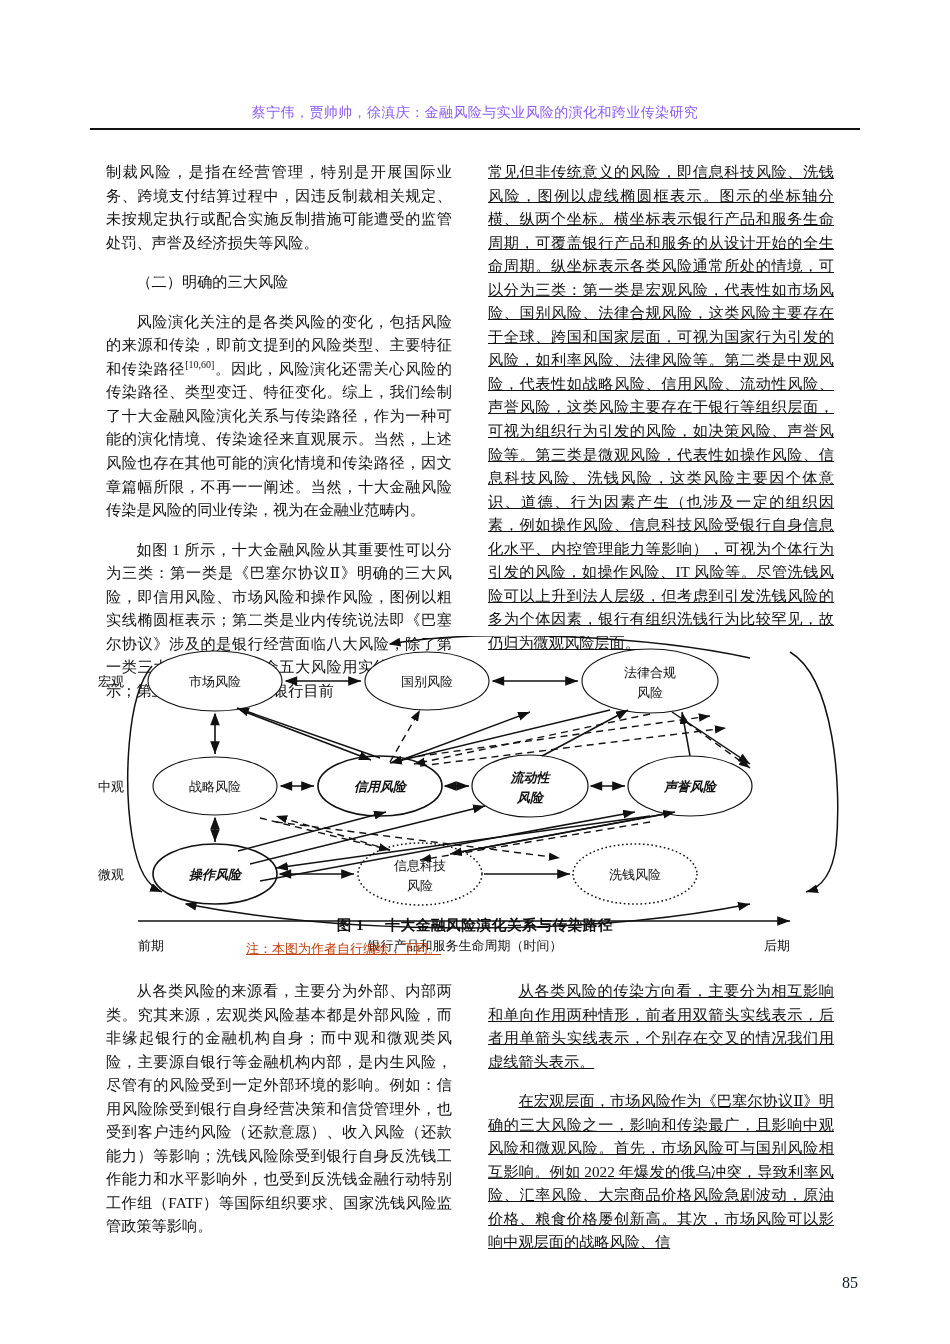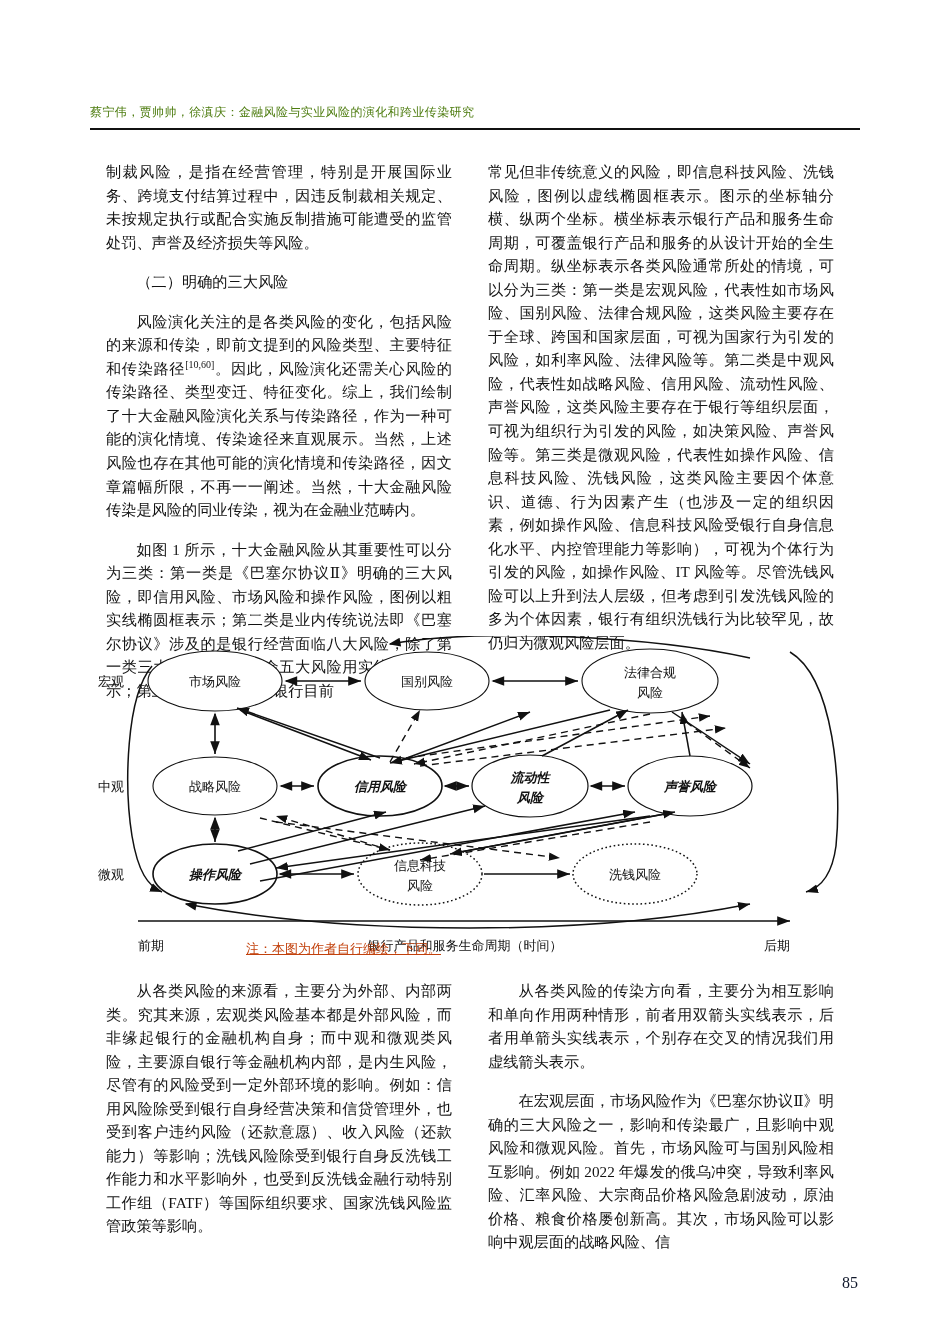--- a/index.html
+++ b/index.html
@@ -17,45 +17,45 @@
     position: absolute;
     left: 0; top: 0;
     width: 950px; height: 1344px;
   }
 
   
   .runhead {
     position: absolute;
     left: 90px; top: 104px;
     width: 770px;
-    text-align: left;
-    font-size: 12px;
+    text-align: center;
+    font-size: 14px;
     letter-spacing: .4px;
-    color: #4d7c0f;
+    color: #8b5cf6;
     white-space: nowrap;
   }
   .runhead-rule {
     position: absolute;
     left: 90px; top: 128px;
     width: 770px;
     border-top: 2px solid #111;
   }
 
   
   .col {
     position: absolute;
     width: 378px;
     font-size: 15.2px;
     line-height: 23.55px;
     text-align: justify;
     text-justify: inter-character;
     color: #121212;
   }
   .col-left  { left: 90px; }
-  .col-right { left: 472px; }
+  .col-right { left: 472px; text-decoration: underline; }
 
   .block-top-left  { top: 144px; }
   .block-top-right { top: 144px; }
   .block-bot-left  { top: 963px; }
   .block-bot-right { top: 963px; }
 
   .col p { margin: 16px; }
   .col p.ind { text-indent: 2em; }
   sup.cite { font-size: 10px; vertical-align: super; line-height: 0; }
 
@@ -233,20 +233,25 @@
       <line x1="48" y1="285" x2="700" y2="285" stroke="#111" stroke-width="1.6" marker-end="url(#ah)"></line>
     </svg>
 
     <svg width="770" height="24" viewBox="0 0 770 24" style="display:block;margin-top:-2px">
       <text class="axlabel" x="48" y="16">前期</text>
       <text class="axlabel" x="375" y="16" text-anchor="middle">银行产品和服务生命周期（时间）</text>
       <text class="axlabel" x="700" y="16" text-anchor="end">后期</text>
     </svg>
   </div>
 
+  <div class="fig-caption">
+    <span>图 1</span>
+    &nbsp;&nbsp;&nbsp;
+    <span>十大金融风险演化关系与传染路径</span>
+  </div>
   <div class="fig-note">注：本图为作者自行编绘，下同。</div>
 
   <div class="col col-left block-bot-left">
     <p class="ind"><span>从各类风险的来源看，主要分为外部、内部两类。究其来源，宏观类风险基本都是外部风险，而非缘起银行的金融机构自身；而中观和微观类风险，主要源自银行等金融机构内部，是内生风险，尽管有的风险受到一定外部环境的影响。例如：信用风险除受到银行自身经营决策和信贷管理外，也受到客户违约风险（还款意愿）、收入风险（还款能力）等影响；洗钱风险除受到银行自身反洗钱工作能力和水平影响外，也受到反洗钱金融行动特别工作组（FATF）等国际组织要求、国家洗钱风险监管政策等影响。</span></p>
   </div>
 
   <div class="col col-right block-bot-right">
     <p class="ind"><span>从各类风险的传染方向看，主要分为相互影响和单向作用两种情形，前者用双箭头实线表示，后者用单箭头实线表示，个别存在交叉的情况我们用虚线箭头表示。</span></p>
     <p class="ind"><span>在宏观层面，市场风险作为《巴塞尔协议Ⅱ》明确的三大风险之一，影响和传染最广，且影响中观风险和微观风险。首先，市场风险可与国别风险相互影响。例如 2022 年爆发的俄乌冲突，导致利率风险、汇率风险、大宗商品价格风险急剧波动，原油价格、粮食价格屡创新高。其次，市场风险可以影响中观层面的战略风险、信</span></p>
   </div>

